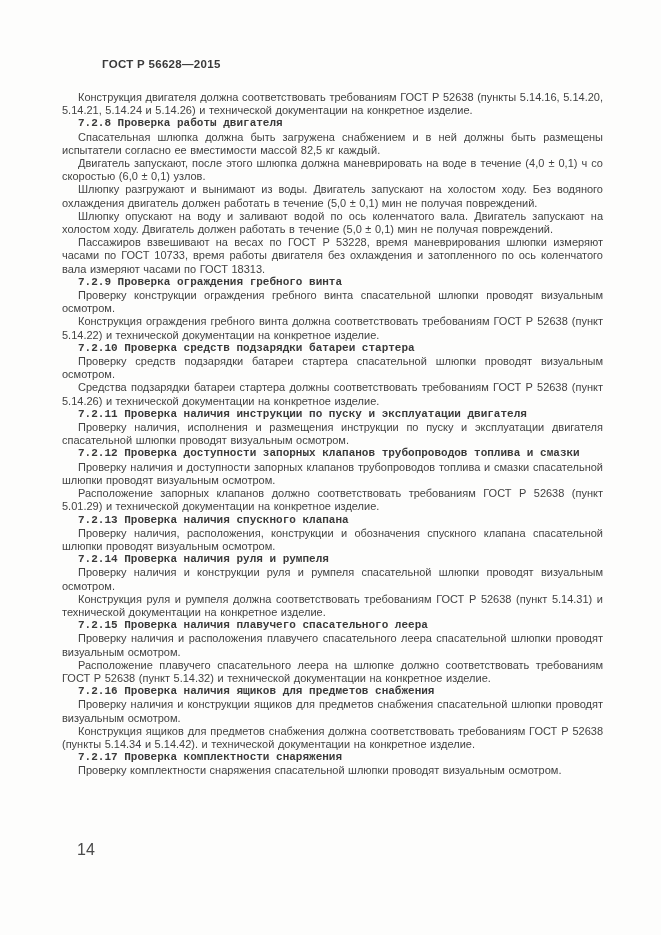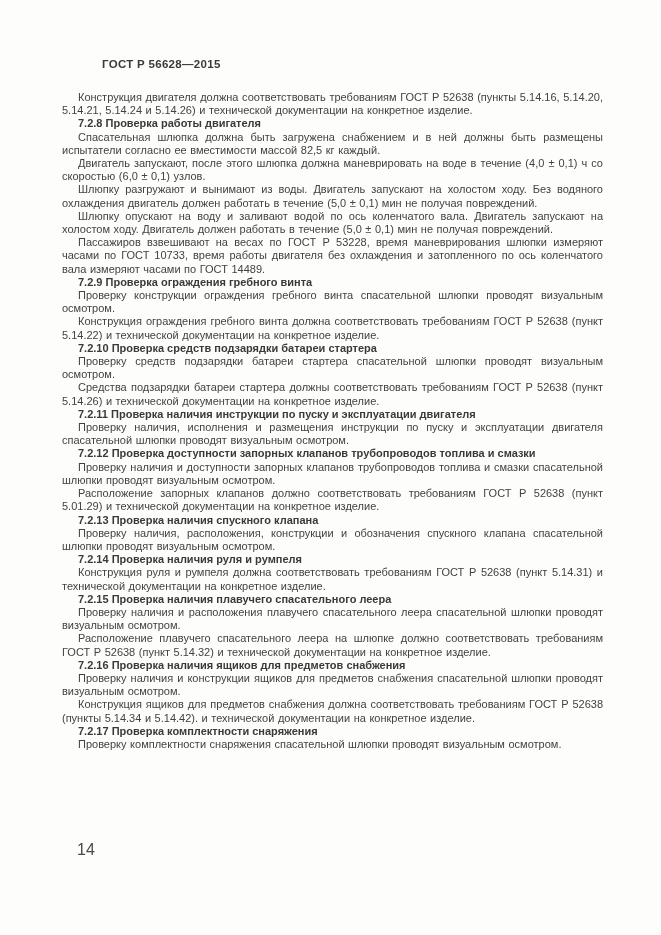--- a/index.html
+++ b/index.html
@@ -42,20 +42,21 @@
   .para {
     text-align: justify;
     text-indent: 16px;
     word-spacing: 0.5px;
   }
   .heading {
     text-align: left;
     text-indent: 16px;
     font-weight: bold;
     color: #3a3a3a;
+    font-family: Liberation Mono, monospace;
   }
   .page-number {
     position: absolute;
     top: 841px;
     left: 77px;
     font-size: 16px;
     color: #4a4a4a;
   }
 </style>
 </head>
@@ -64,35 +65,36 @@
 <div class="page">
   <div class="running-head">ГОСТ Р 56628—2015</div>
 
   <div class="content">
       <p class="para">Конструкция двигателя должна соответствовать требованиям ГОСТ Р 52638 (пункты 5.14.16, 5.14.20, 5.14.21, 5.14.24 и 5.14.26) и технической документации на конкретное изделие.</p>
       <p class="heading">7.2.8 Проверка работы двигателя</p>
       <p class="para">Спасательная шлюпка должна быть загружена снабжением и в ней должны быть размещены испытатели согласно ее вместимости массой 82,5 кг каждый.</p>
       <p class="para">Двигатель запускают, после этого шлюпка должна маневрировать на воде в течение (4,0 ± 0,1) ч со скоростью (6,0 ± 0,1) узлов.</p>
       <p class="para">Шлюпку разгружают и вынимают из воды. Двигатель запускают на холостом ходу. Без водяного охлаждения двигатель должен работать в течение (5,0 ± 0,1) мин не получая повреждений.</p>
       <p class="para">Шлюпку опускают на воду и заливают водой по ось коленчатого вала. Двигатель запускают на холостом ходу. Двигатель должен работать в течение (5,0 ± 0,1) мин не получая повреждений.</p>
-      <p class="para">Пассажиров взвешивают на весах по ГОСТ Р 53228, время маневрирования шлюпки измеряют часами по ГОСТ 10733, время работы двигателя без охлаждения и затопленного по ось коленчатого вала измеряют часами по ГОСТ 14489.</p>
+      <p class="para">Пассажиров взвешивают на весах по ГОСТ Р 53228, время маневрирования шлюпки измеряют часами по ГОСТ 10733, время работы двигателя без охлаждения и затопленного по ось коленчатого вала измеряют часами по ГОСТ 18313.</p>
       <p class="heading">7.2.9 Проверка ограждения гребного винта</p>
       <p class="para">Проверку конструкции ограждения гребного винта спасательной шлюпки проводят визуальным осмотром.</p>
       <p class="para">Конструкция ограждения гребного винта должна соответствовать требованиям ГОСТ Р 52638 (пункт 5.14.22) и технической документации на конкретное изделие.</p>
       <p class="heading">7.2.10 Проверка средств подзарядки батареи стартера</p>
       <p class="para">Проверку средств подзарядки батареи стартера спасательной шлюпки проводят визуальным осмотром.</p>
       <p class="para">Средства подзарядки батареи стартера должны соответствовать требованиям ГОСТ Р 52638 (пункт 5.14.26) и технической документации на конкретное изделие.</p>
       <p class="heading">7.2.11 Проверка наличия инструкции по пуску и эксплуатации двигателя</p>
       <p class="para">Проверку наличия, исполнения и размещения инструкции по пуску и эксплуатации двигателя спасательной шлюпки проводят визуальным осмотром.</p>
       <p class="heading">7.2.12 Проверка доступности запорных клапанов трубопроводов топлива и смазки</p>
       <p class="para">Проверку наличия и доступности запорных клапанов трубопроводов топлива и смазки спасательной шлюпки проводят визуальным осмотром.</p>
       <p class="para">Расположение запорных клапанов должно соответствовать требованиям ГОСТ Р 52638 (пункт 5.01.29) и технической документации на конкретное изделие.</p>
       <p class="heading">7.2.13 Проверка наличия спускного клапана</p>
       <p class="para">Проверку наличия, расположения, конструкции и обозначения спускного клапана спасательной шлюпки проводят визуальным осмотром.</p>
       <p class="heading">7.2.14 Проверка наличия руля и румпеля</p>
+      <p class="para">Проверку наличия и конструкции руля и румпеля спасательной шлюпки проводят визуальным осмотром.</p>
       <p class="para">Конструкция руля и румпеля должна соответствовать требованиям ГОСТ Р 52638 (пункт 5.14.31) и технической документации на конкретное изделие.</p>
       <p class="heading">7.2.15 Проверка наличия плавучего спасательного леера</p>
       <p class="para">Проверку наличия и расположения плавучего спасательного леера спасательной шлюпки проводят визуальным осмотром.</p>
       <p class="para">Расположение плавучего спасательного леера на шлюпке должно соответствовать требованиям ГОСТ Р 52638 (пункт 5.14.32) и технической документации на конкретное изделие.</p>
       <p class="heading">7.2.16 Проверка наличия ящиков для предметов снабжения</p>
       <p class="para">Проверку наличия и конструкции ящиков для предметов снабжения спасательной шлюпки проводят визуальным осмотром.</p>
       <p class="para">Конструкция ящиков для предметов снабжения должна соответствовать требованиям ГОСТ Р 52638 (пункты 5.14.34 и 5.14.42). и технической документации на конкретное изделие.</p>
       <p class="heading">7.2.17 Проверка комплектности снаряжения</p>
       <p class="para">Проверку комплектности снаряжения спасательной шлюпки проводят визуальным осмотром.</p>
     </div>

